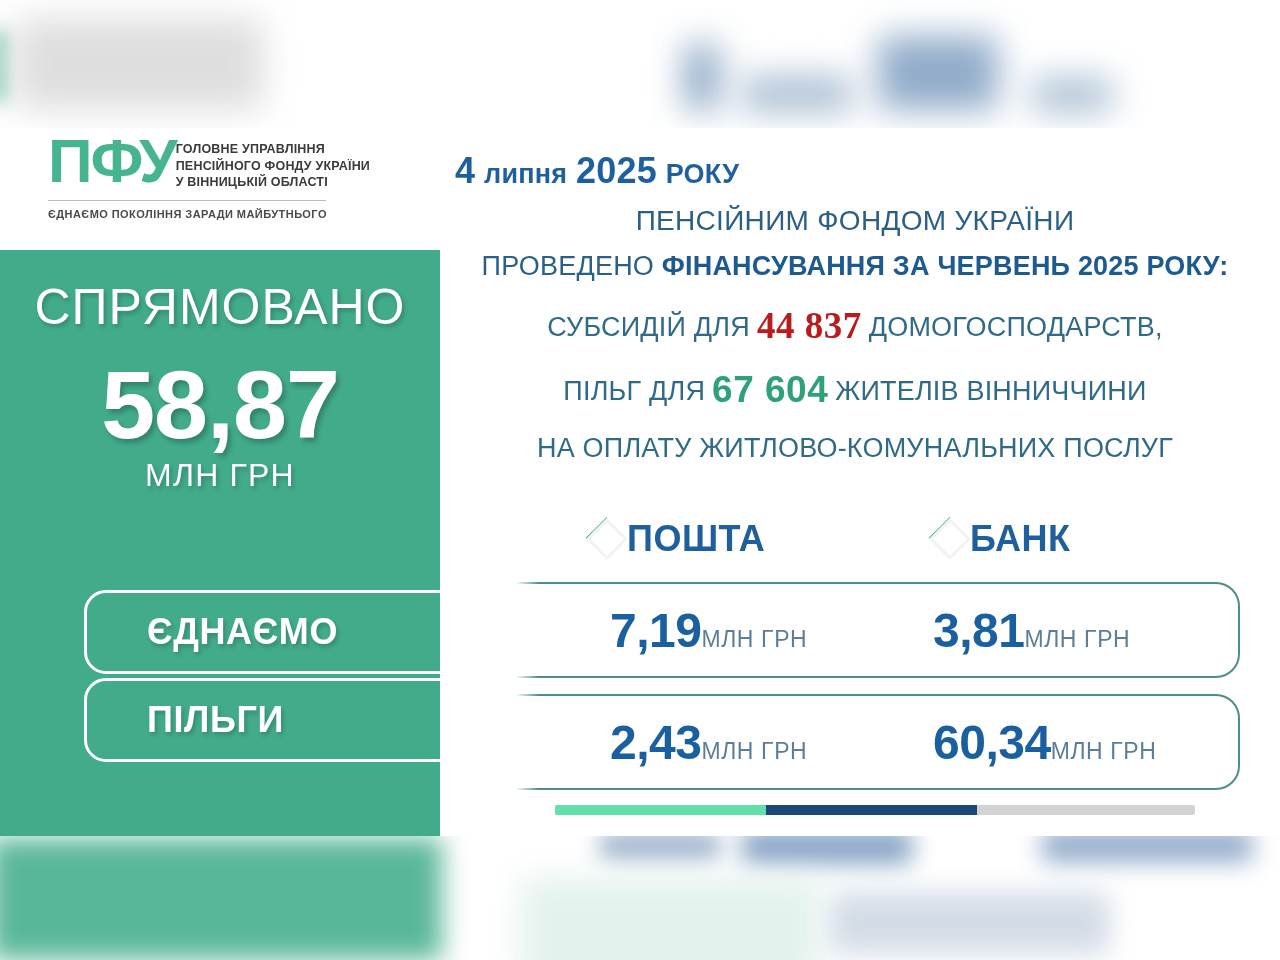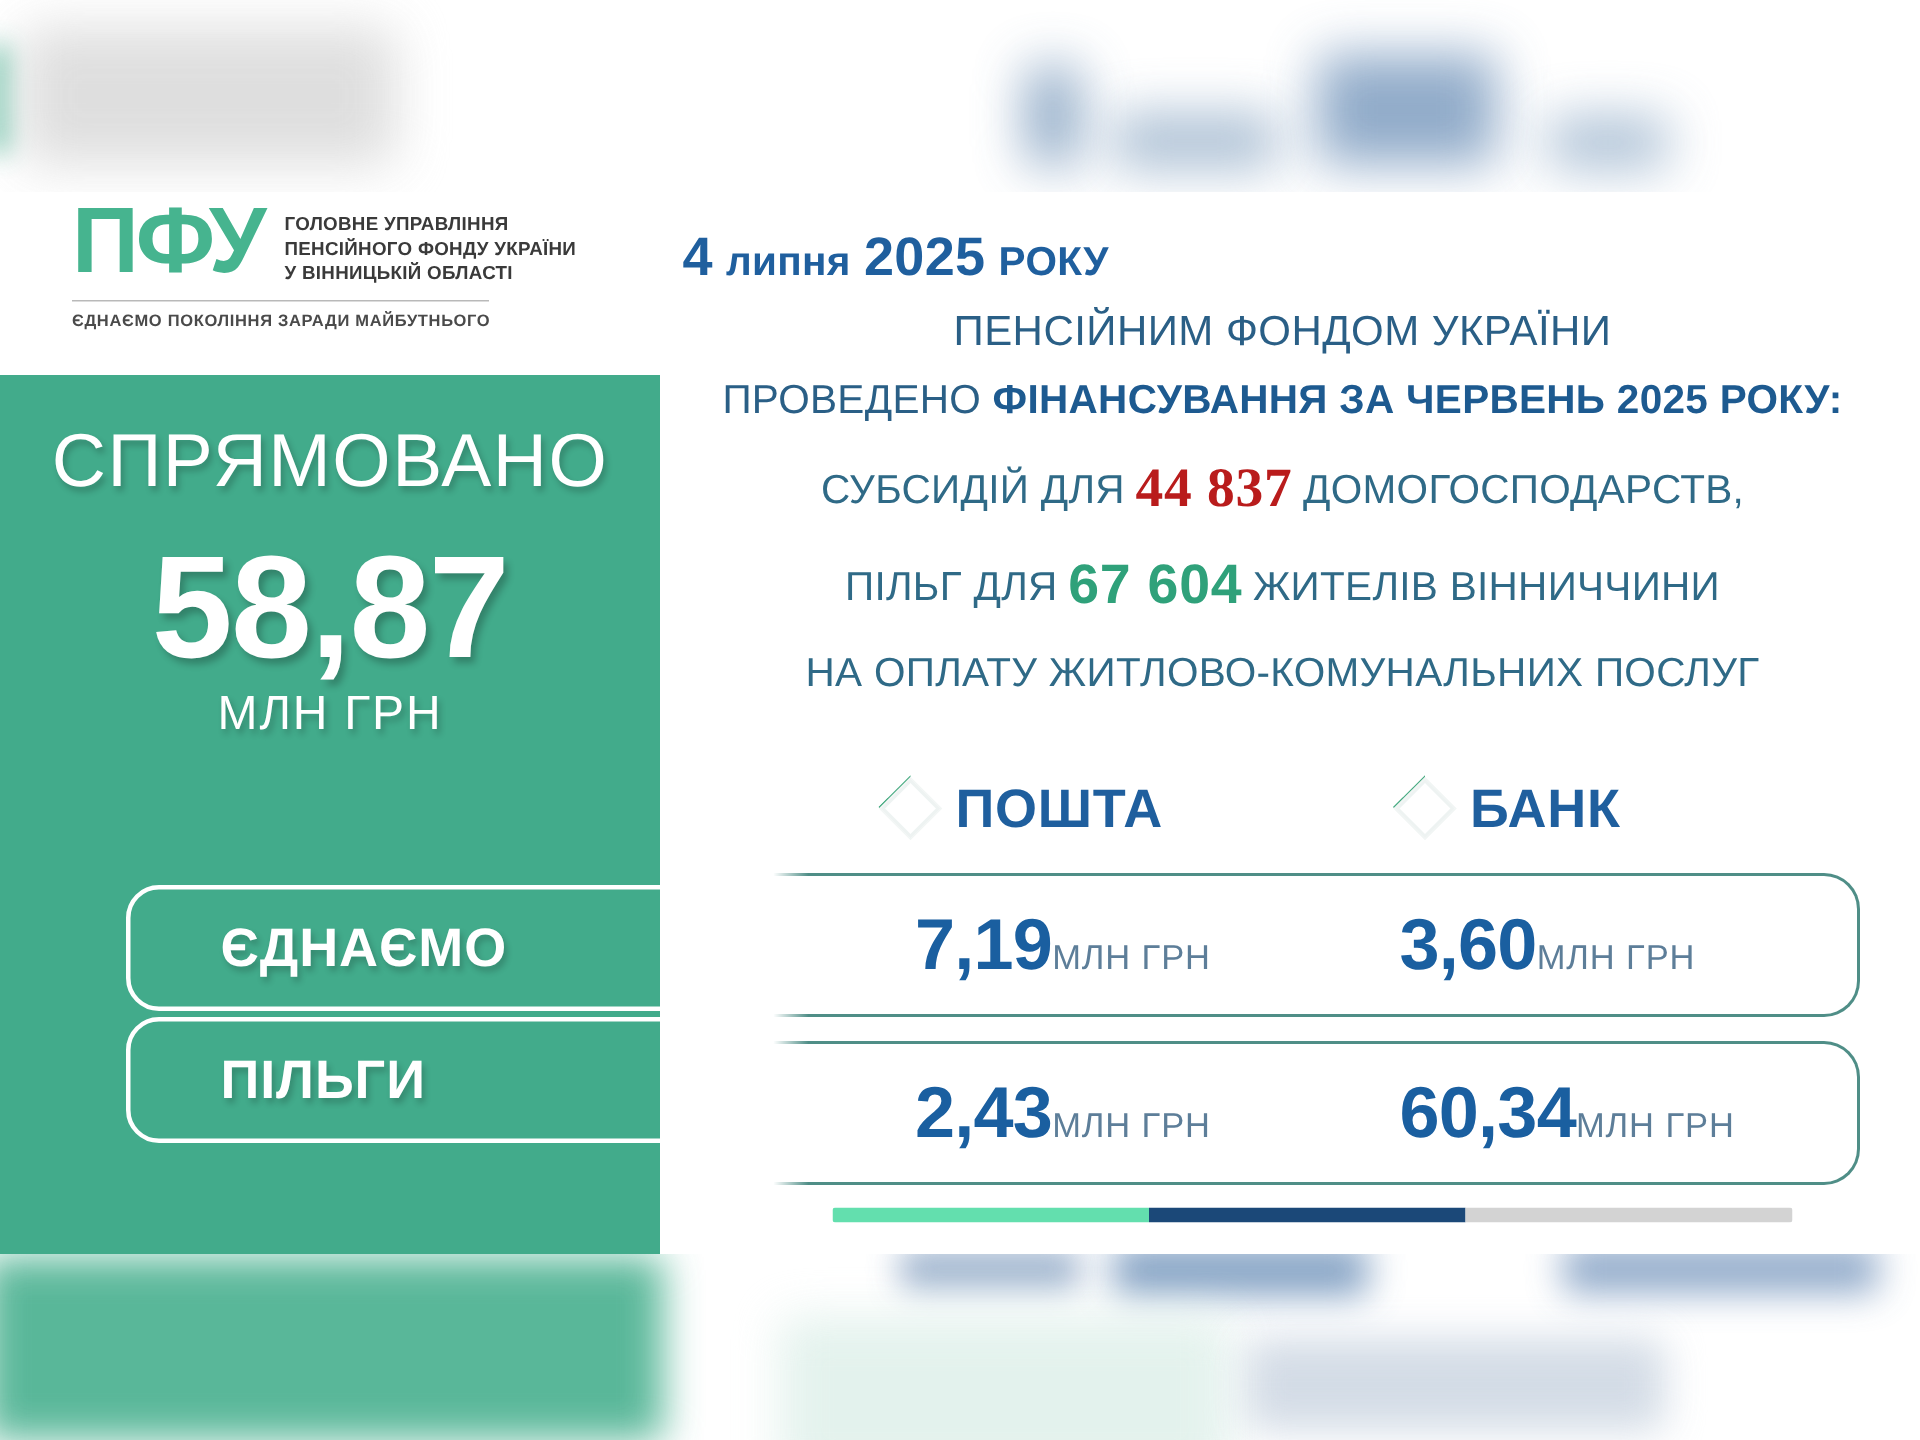--- a/index.html
+++ b/index.html
@@ -43,21 +43,21 @@
   .bb2 { left:600px; top:-4px;  width:120px; height:28px;  background:#8fa8c6; border-radius:5px; filter:blur(11px);}
   .bb3 { left:742px; top:-6px;  width:170px; height:34px;  background:#6f92ba; border-radius:5px; filter:blur(12px);}
   .bb4 { left:1042px;top:-6px;  width:210px; height:32px;  background:#7e9cc1; border-radius:5px; filter:blur(12px);}
   .bb5 { left:520px; top:42px;  width:300px; height:110px; background:#dff0ea; border-radius:8px; filter:blur(15px);}
   .bb6 { left:830px; top:56px;  width:280px; height:62px;  background:#ccd6e2; border-radius:9px; filter:blur(13px);}
 
   
   .logo-wrap {
     position:absolute; left:48px; top:132px; width:300px; height:115px;
   }
-  .logo-row { display:flex; align-items:flex-start; gap:14px; }
+  .logo-row { display:flex; align-items:flex-start; }
   .logo-mark {
     font-size:62px; line-height:.92; font-weight:700;
     color:#46b48f; letter-spacing:-2px;
     font-family:"Liberation Sans", sans-serif;
   }
   .logo-lines {
     padding-top:9px;
     font-size:12.5px; line-height:1.33; font-weight:700;
     color:#3a3a3a; letter-spacing:.2px; white-space:nowrap;
   }
@@ -148,21 +148,21 @@
     margin-top:22px; text-align:center;
     font-size:27px; font-weight:400; color:#2f6a87;
     letter-spacing:.2px; white-space:nowrap;
   }
 
   
   .channels {
     position:absolute; left:575px; top:518px; width:620px; height:52px;
   }
   .channel {
-    position:absolute; display:flex; align-items:center; gap:10px;
+    position:absolute; display:flex; align-items:center; 
   }
   .ch-posta { left:12px;  top:0; }
   .ch-bank  { left:355px; top:0; }
   .diamond {
     position:relative; width:40px; height:40px; flex:none;
   }
   .diamond .d-out {
     position:absolute; left:6px; top:6px; width:28px; height:28px;
     transform:rotate(45deg);
     border:2px solid #eef3f2;
@@ -297,21 +297,21 @@
       <div class="ch-label">БАНК</div>
     </div>
   </div>
 
   <div class="card card-1">
     <div class="cell cell-left">
       <span class="val">7,19</span>
       <span class="unit">МЛН ГРН</span>
     </div>
     <div class="cell cell-right">
-      <span class="val">3,60</span>
+      <span class="val">3,81</span>
       <span class="unit">МЛН ГРН</span>
     </div>
   </div>
 
   <div class="card card-2">
     <div class="cell cell-left">
       <span class="val">2,43</span>
       <span class="unit">МЛН ГРН</span>
     </div>
     <div class="cell cell-right">

